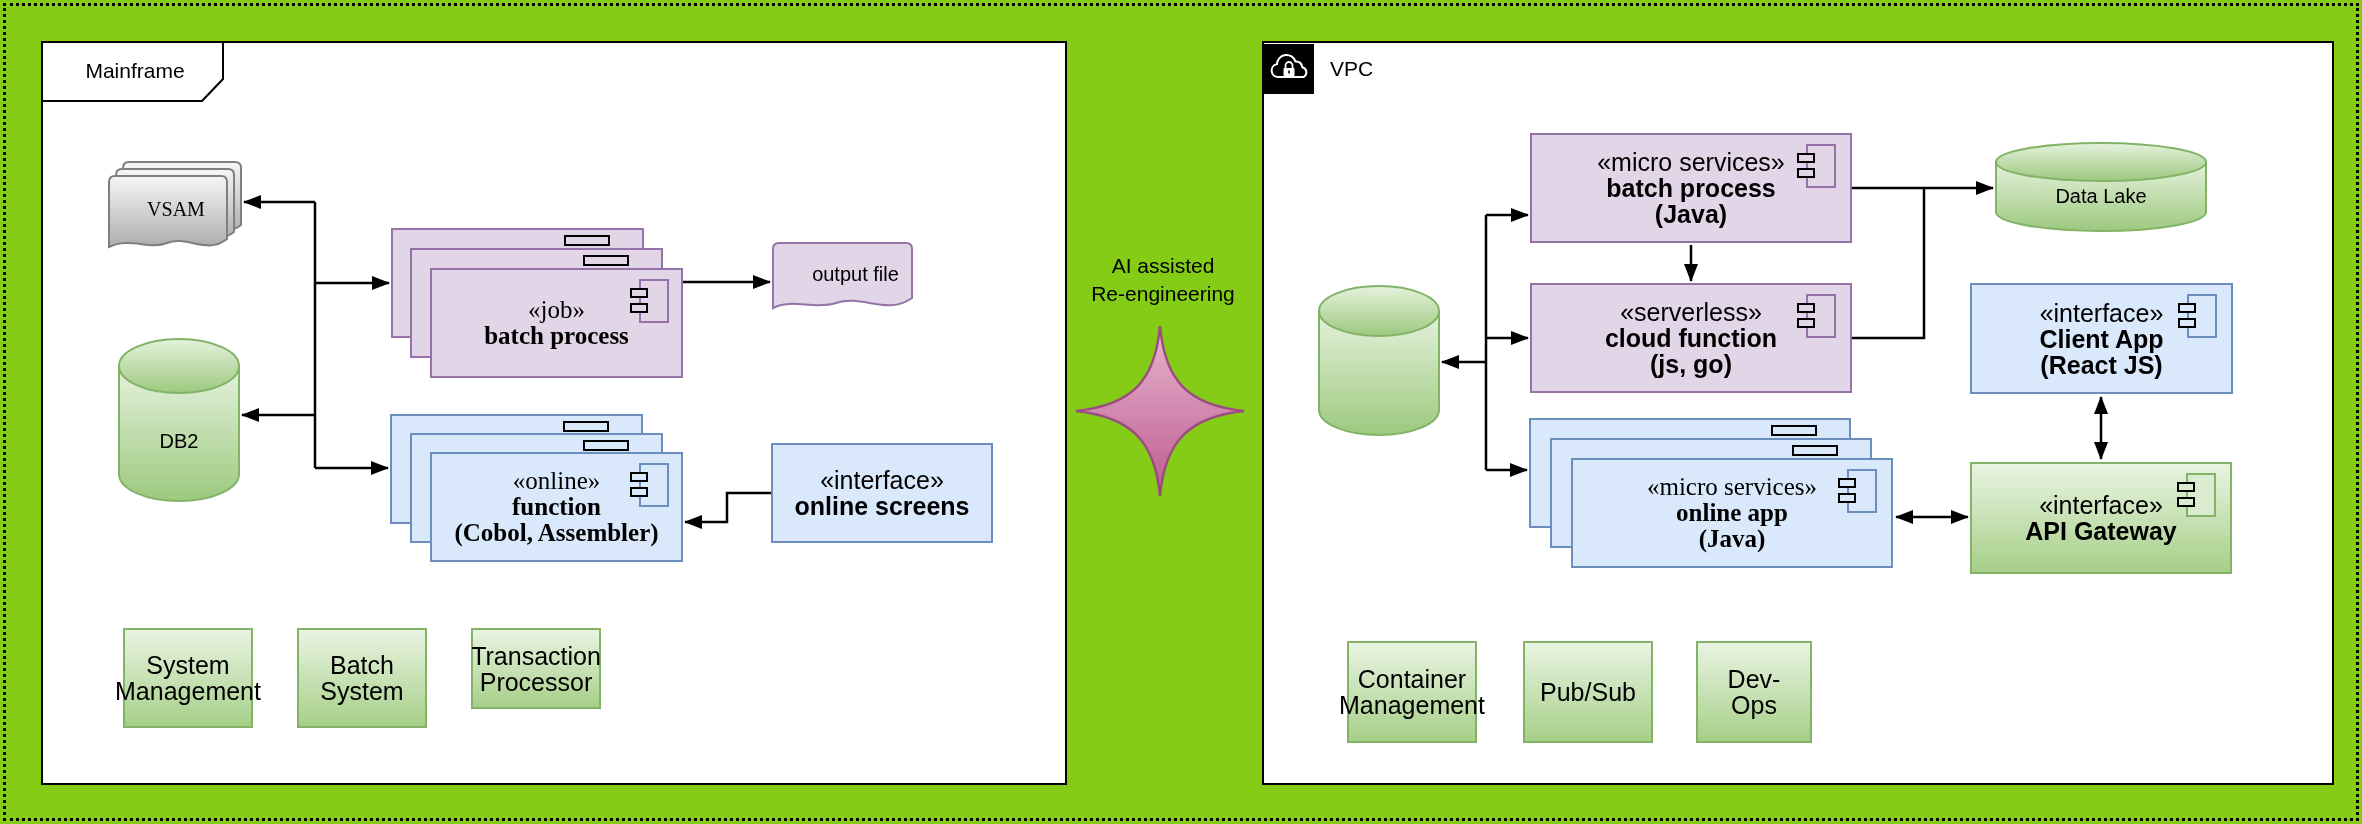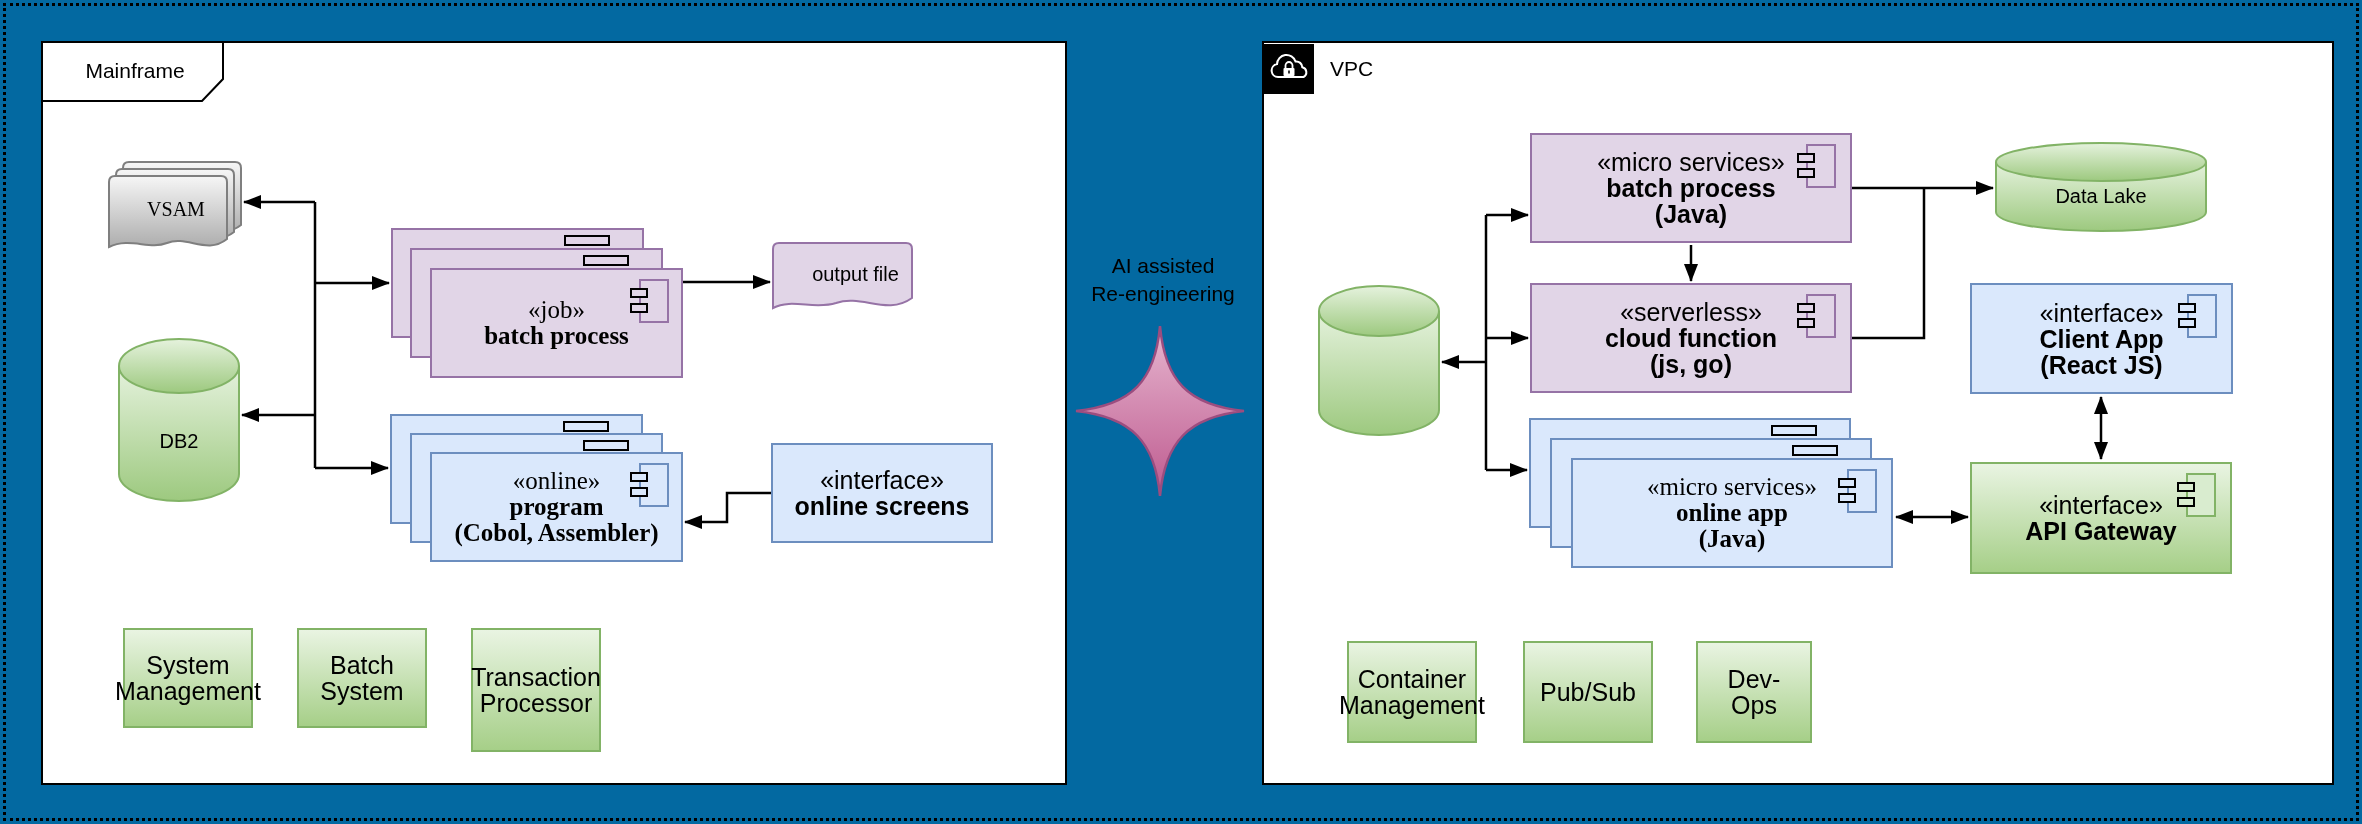--- a/index.html
+++ b/index.html
@@ -1,16 +1,16 @@
 <!DOCTYPE html>
 <html><head>
 <meta charset="utf-8">
 <style>
   html,body{margin:0;padding:0;background:#fff;}
-  .canvas{position:relative;width:2362px;height:824px;background:#0369a1;
+  .canvas{position:relative;width:2362px;height:824px;background:#84cc16;
           font-family:"Liberation Sans",sans-serif;color:#000;overflow:hidden;}
   .outer-dotted{position:absolute;inset:3px;border:3px dotted #000;pointer-events:none;}
   .frame{position:absolute;border:2px solid #000;background:#fff;}
   .abs{position:absolute;}
   .node{position:absolute;display:flex;flex-direction:column;align-items:center;
         justify-content:center;text-align:center;font-size:25px;line-height:26px;box-sizing:border-box;}
   .purple{background:#E1D5E7;border:2px solid #9673A6;}
   .blue{background:#DAE8FC;border:2px solid #6C8EBF;}
   .green-grad{background:linear-gradient(180deg,#E9F4E2 0%,#A6CF88 100%);border:2px solid #82B366;}
   .stereo{font-weight:400;}
@@ -109,37 +109,37 @@
       </div>
     <div class="sbox blue" style="left:20px;top:19px;width:253px;height:110px;">
       <div class="frag bl"></div>
       </div>
     <div class="sbox blue node" style="left:40px;top:38px;width:253px;height:110px;">
       <div class="cicon bl" style="right:12px;">
         <div class="ctab t1 bl"></div>
           <div class="ctab t2 bl"></div>
         </div>
       <div class="stereo">«online»</div>
-      <div class="bname">program</div>
+      <div class="bname">function</div>
       <div class="bname">(Cobol, Assembler)</div>
     </div>
   </div>
 
   <div class="node blue" style="left:771px;top:443px;width:222px;height:100px;">
     <div class="stereo">«interface»</div>
     <div class="bname">online screens</div>
   </div>
 
   <div class="node green-grad" style="left:123px;top:628px;width:130px;height:100px;">
     <div>System Management</div>
   </div>
   <div class="node green-grad" style="left:297px;top:628px;width:130px;height:100px;padding:4px;">
     <div>Batch System</div>
   </div>
-  <div class="node green-grad" style="left:471px;top:628px;width:130px;height:124px;padding:4px;">
+  <div class="node green-grad" style="left:471px;top:628px;width:130px;height:81px;padding:4px;">
     <div>Transaction Processor</div>
   </div>
 
   <div class="mid-title" style="left:1053px;top:252px;width:220px;">
     <div>AI assisted</div>
     <div>Re-engineering</div>
   </div>
   <div class="abs" style="left:1074px;top:324px;">
     <svg width="172" height="174" viewBox="0 0 172 174">
       <defs>

